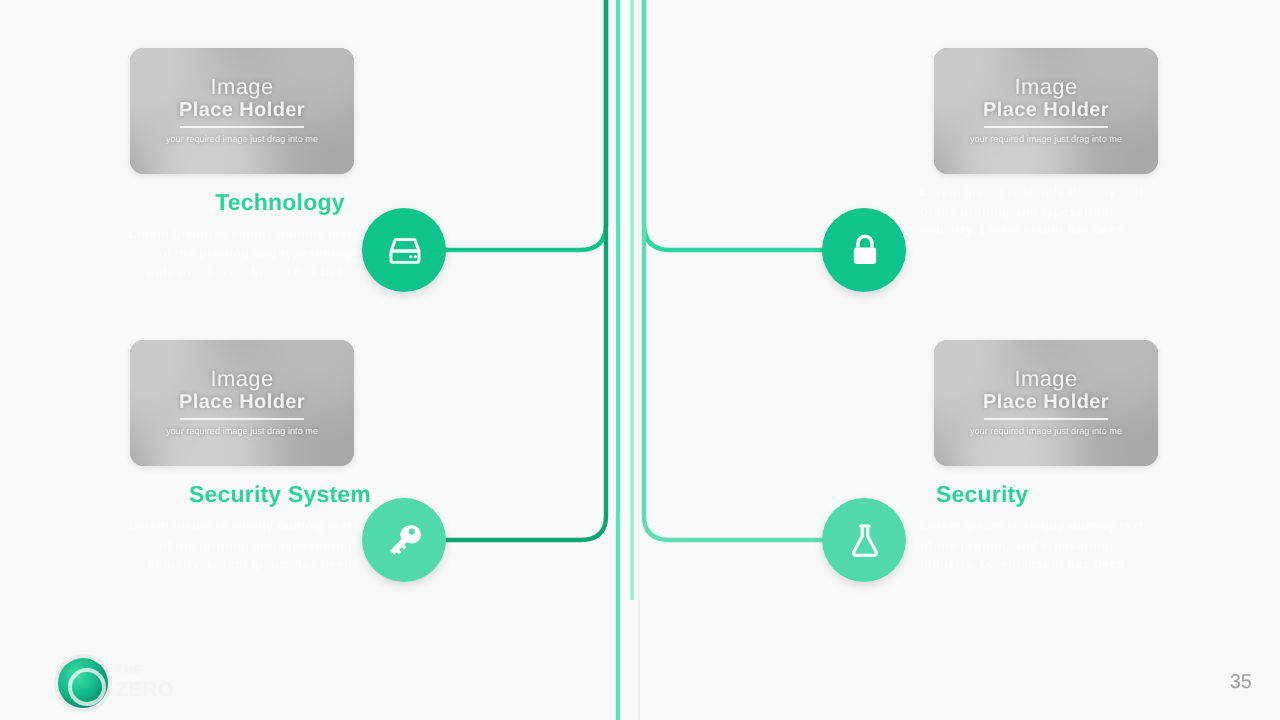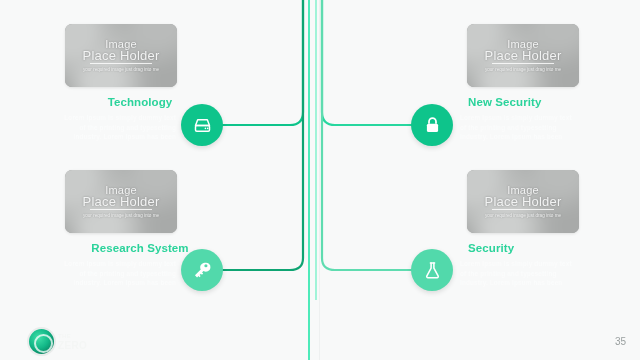--- a/index.html
+++ b/index.html
@@ -42,21 +42,21 @@
       radial-gradient(circle at 56% 48%, #b6b8b7 0 16%, rgba(182,184,183,0) 46%),
       linear-gradient(135deg,#b4b6b5 0%,#a0a2a1 40%,#b8bab9 70%,#9b9d9c 100%);
     filter:blur(5px);
   }
   .card .ctext{
     position:absolute;inset:0;display:flex;flex-direction:column;
     align-items:center;justify-content:center;color:#f2f3f3;
     text-shadow:0 0 2px rgba(90,90,90,.55);
   }
   .card .ph1{font-size:11px;line-height:12px;font-weight:400;letter-spacing:.2px;}
-  .card .ph2{font-size:13px;line-height:11px;font-weight:400;letter-spacing:.2px;}
+  .card .ph2{font-size:10px;line-height:11px;font-weight:700;letter-spacing:.2px;}
   .card .rule{width:62px;height:1px;background:rgba(255,255,255,.8);margin:2px 0 3px;}
   .card .ph3{font-size:4.6px;line-height:6px;text-align:center;opacity:.95;}
 
   .ftitle{
     font-size:11.5px;font-weight:bold;color:#2bd39b;margin-top:9px;letter-spacing:.1px;
   }
   .f-tl .ftitle,.f-bl .ftitle{text-align:center;padding-right:18px;}
   .f-tr .ftitle,.f-br .ftitle{text-align:left;padding-left:70px;}
 
   .fbody{
@@ -138,21 +138,20 @@
   <div class="feature f-tr">
     <div class="card">
       <div class="blur"></div>
       <div class="ctext">
         <div class="ph1">Image</div>
         <div class="ph2">Place Holder</div>
         <div class="rule"></div>
         <div class="ph3">your required image just drag into me</div>
       </div>
     </div>
-    <div class="ftitle">New Security</div>
     <div class="fbody">Lorem Ipsum is simply dummy text of the printing and typesetting industry. Lorem Ipsum has been</div>
   </div>
 
   <div class="bubble b-tr">
     <span>
       <svg width="21" height="21" viewBox="0 0 24 24" fill="none" stroke="#ffffff" stroke-width="2">
         <path d="M8 10V7.6a4 4 0 0 1 8 0V10"></path>
         <rect x="5.6" y="10" width="12.8" height="9.4" rx="1.8" fill="#ffffff" stroke="none"></rect>
       </svg>
     </span>
@@ -161,21 +160,21 @@
   <div class="feature f-bl">
     <div class="card">
       <div class="blur"></div>
       <div class="ctext">
         <div class="ph1">Image</div>
         <div class="ph2">Place Holder</div>
         <div class="rule"></div>
         <div class="ph3">your required image just drag into me</div>
       </div>
     </div>
-    <div class="ftitle">Research System</div>
+    <div class="ftitle">Security System</div>
     <div class="fbody">Lorem Ipsum is simply dummy text of the printing and typesetting industry. Lorem Ipsum has been</div>
   </div>
 
   <div class="bubble b-bl">
     <span>
       <svg width="21" height="21" viewBox="0 0 24 24" fill="#ffffff">
         <path d="M14.6 3.2a5.2 5.2 0 0 0-4.6 7.7L3.4 17.5l2.4 2.4 1.5-1.5 1.2 1.2 1.4-1.4-1.2-1.2 1.4-1.4 1.3 1.3 1.4-1.4-1.3-1.3 1.6-1.6a5.2 5.2 0 1 0 1.5-9.4zm1.3 5.2a1.8 1.8 0 1 1 0-3.6 1.8 1.8 0 0 1 0 3.6z"></path>
       </svg>
     </span>
   </div>

